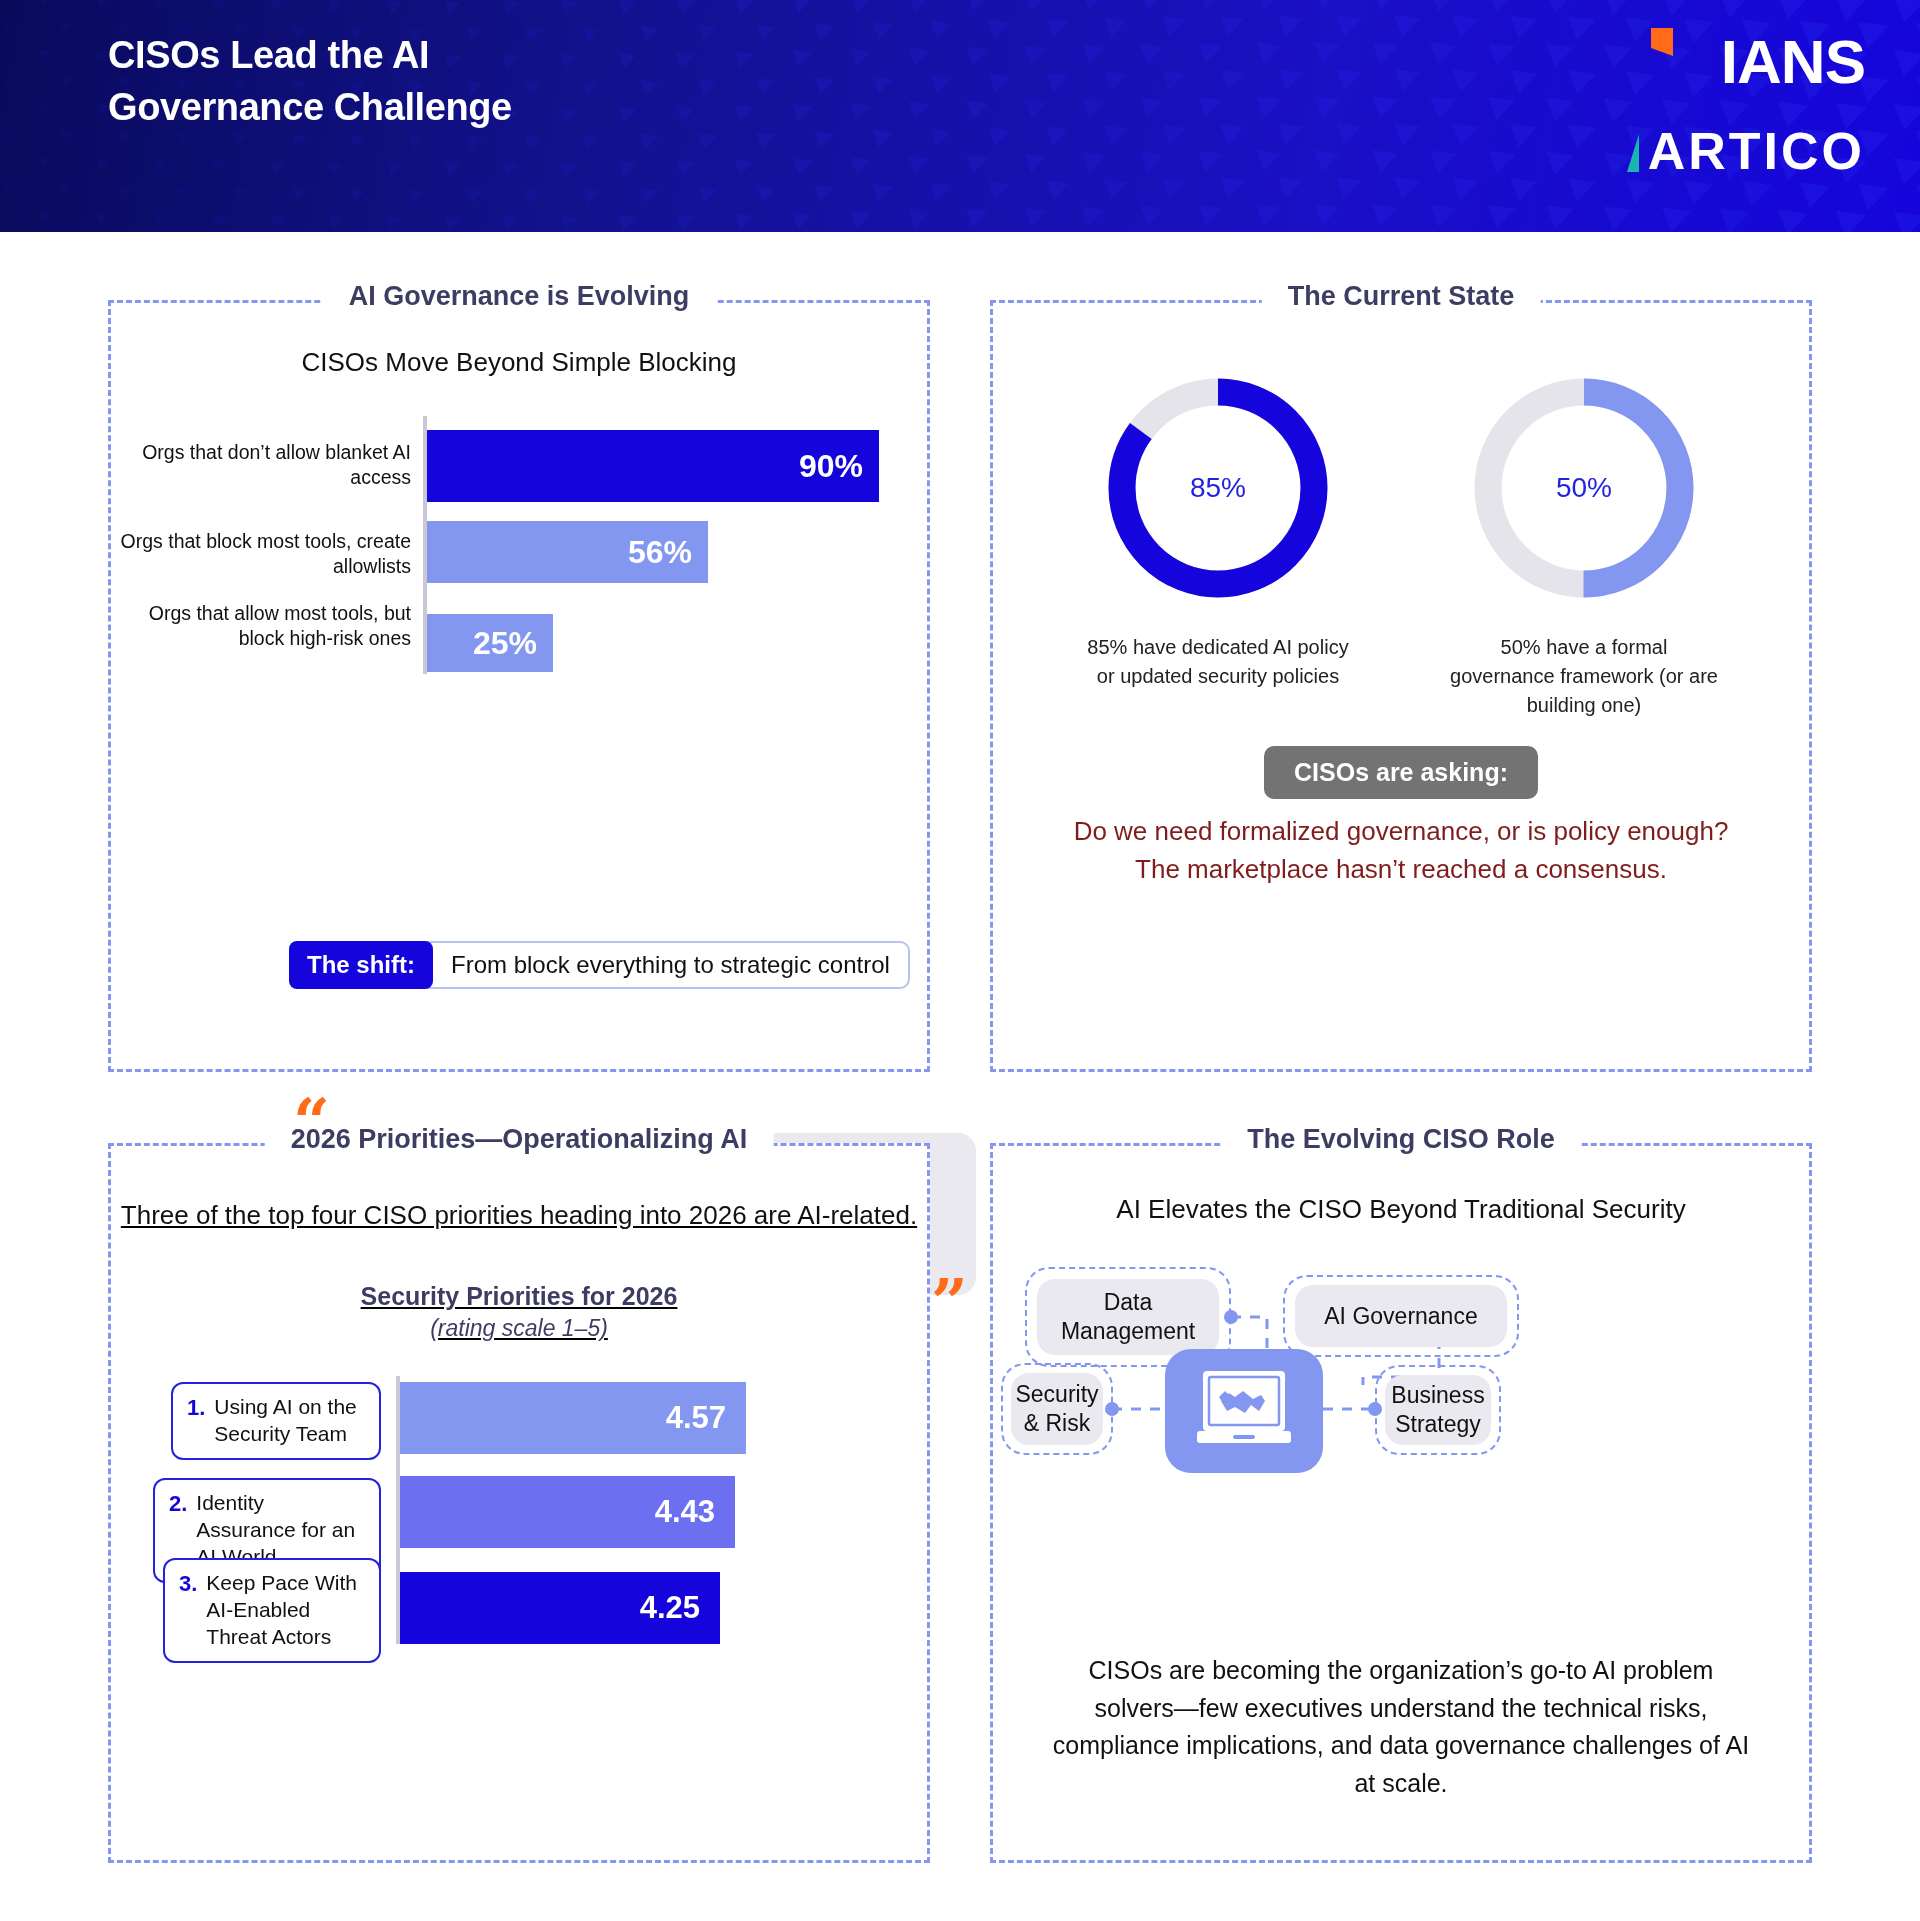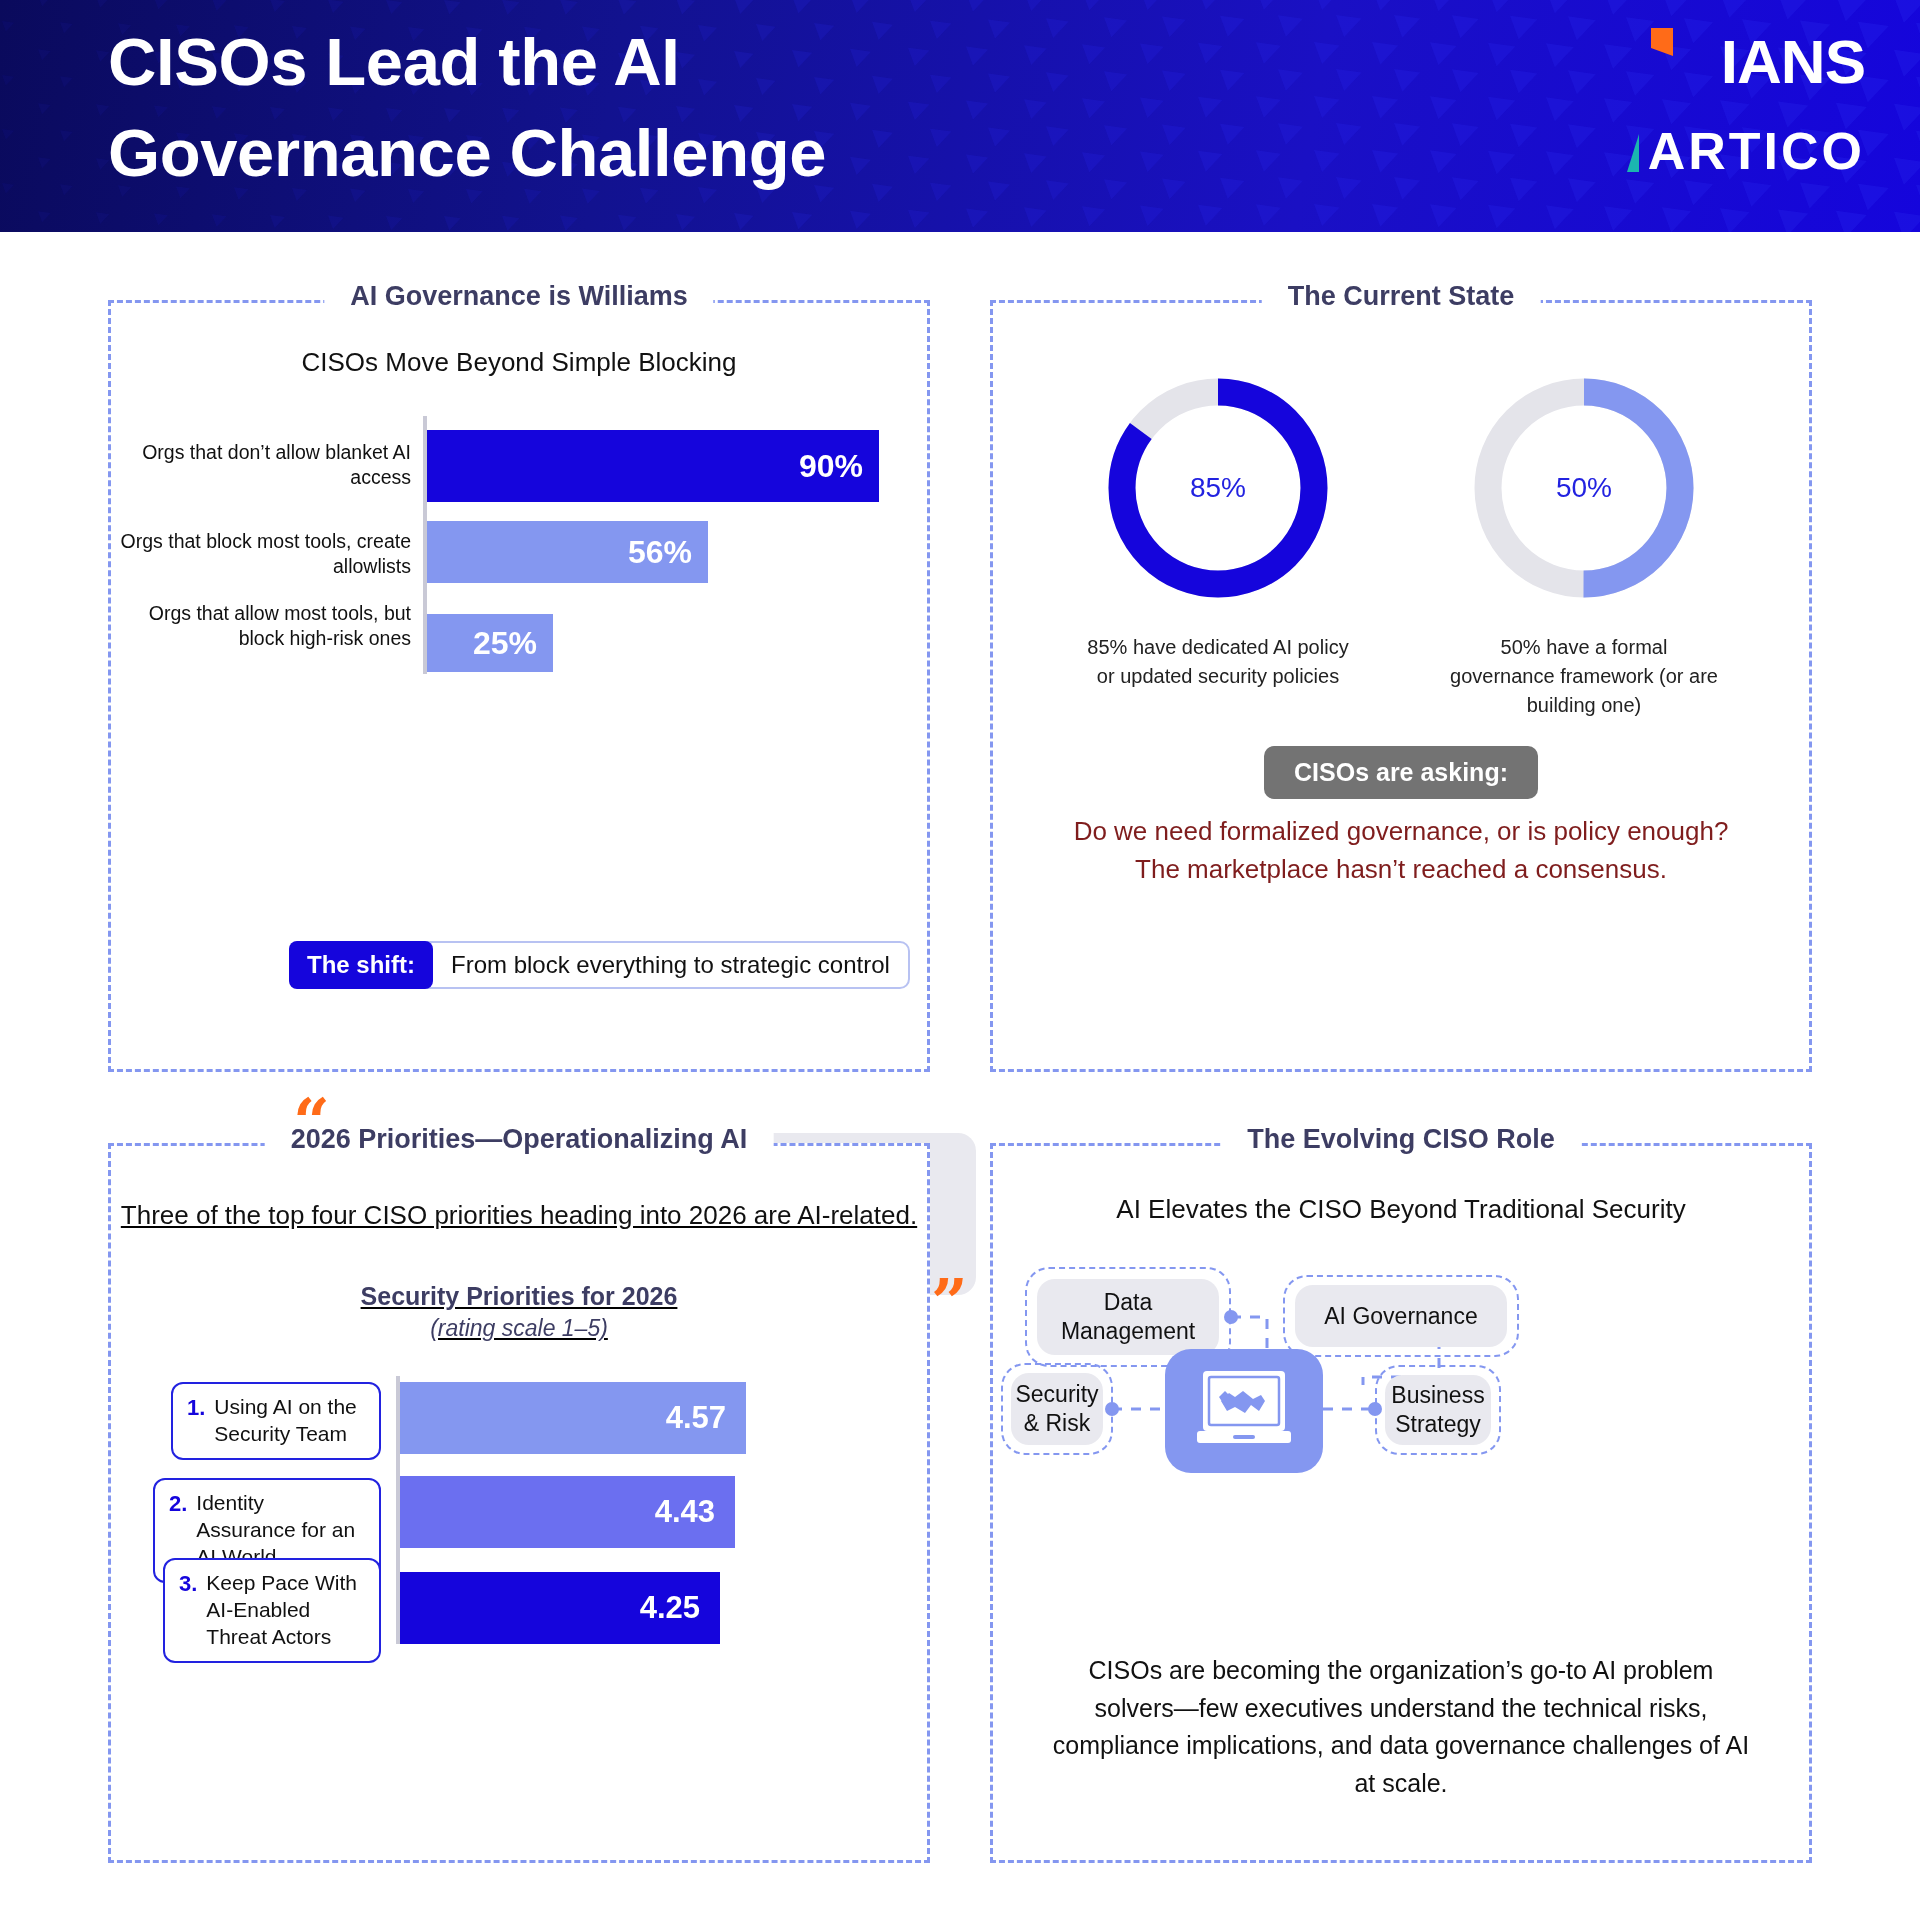--- a/index.html
+++ b/index.html
@@ -12,22 +12,22 @@
   .page { position: relative; width: 1920px; height: 1921px; background:#fff; }
 
   
   .header {
     position: absolute; left:0; top:0; width:1920px; height:232px;
     background: linear-gradient(100deg, #0a0a5c 0%, #12128f 32%, #1a10c4 68%, #1505dc 100%);
     overflow: hidden;
   }
   .header-pattern { position:absolute; inset:0; opacity:.55; }
   .header-title {
-    position: absolute; left: 108px; top: 16px;
-    color: #ffffff; font-size: 67px; line-height: 1.36;
+    position: absolute; left: 108px; top: 30px;
+    color: #ffffff; font-size: 38px; line-height: 1.36;
     font-weight: 700; letter-spacing: -0.4px;
     white-space: pre-line;
   }
   .logo-block { position:absolute; right:55px; top:26px; width:250px; }
   .logo-ians { position:relative; height:72px; }
   .logo-ians .ians-text {
     position:absolute; right:0; top:0; color:#fff;
     font-size:62px; font-weight:800; letter-spacing:-1px; line-height:72px;
   }
   .logo-artico { position:relative; height:62px; margin-top:22px; }
@@ -500,21 +500,21 @@
       <div class="logo-artico">
         <svg width="250" height="62" viewBox="0 0 250 62" style="position:absolute;left:0;top:0;">
           <polygon points="12,52 24,14 24,52" fill="#1BB5B0"></polygon>
         </svg>
         <div class="artico-text">ARTICO</div>
       </div>
     </div>
   </div>
 
   <div class="panel" id="panel-tl">
-    <div class="panel-title">AI Governance is Williams</div>
+    <div class="panel-title">AI Governance is Evolving</div>
     <div class="panel-sub">CISOs Move Beyond Simple Blocking</div>
 
     <div class="barchart">
       <div class="bc-axis"></div>
 
       <div class="bc-label" style="top:24px;">Orgs that don’t allow
 blanket AI access</div>
       <div class="bc-bar" style="top:14px; height:72px; width:452px; background:#1505DC;">
         <span class="bc-val">90%</span>
       </div>

